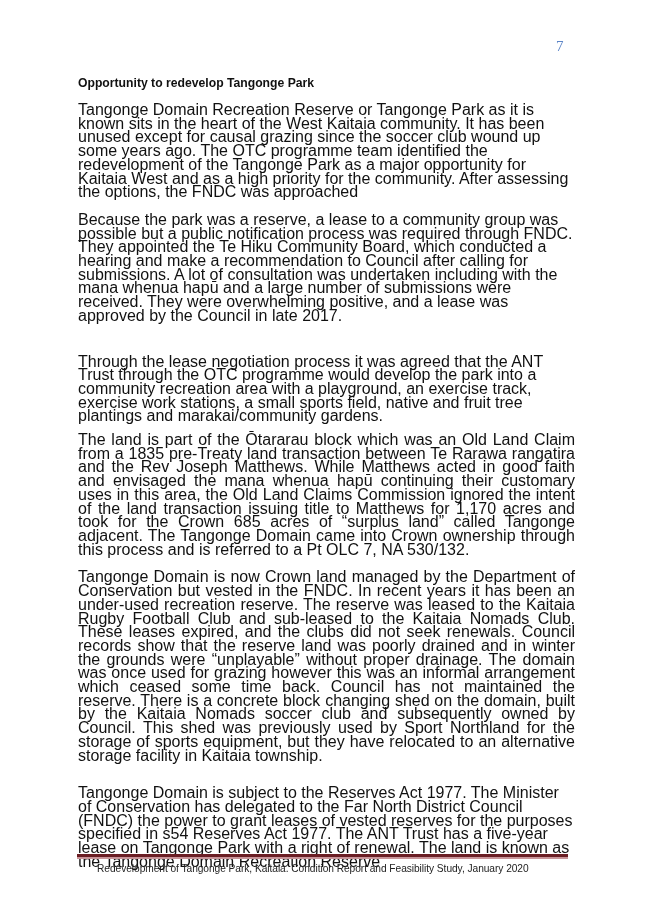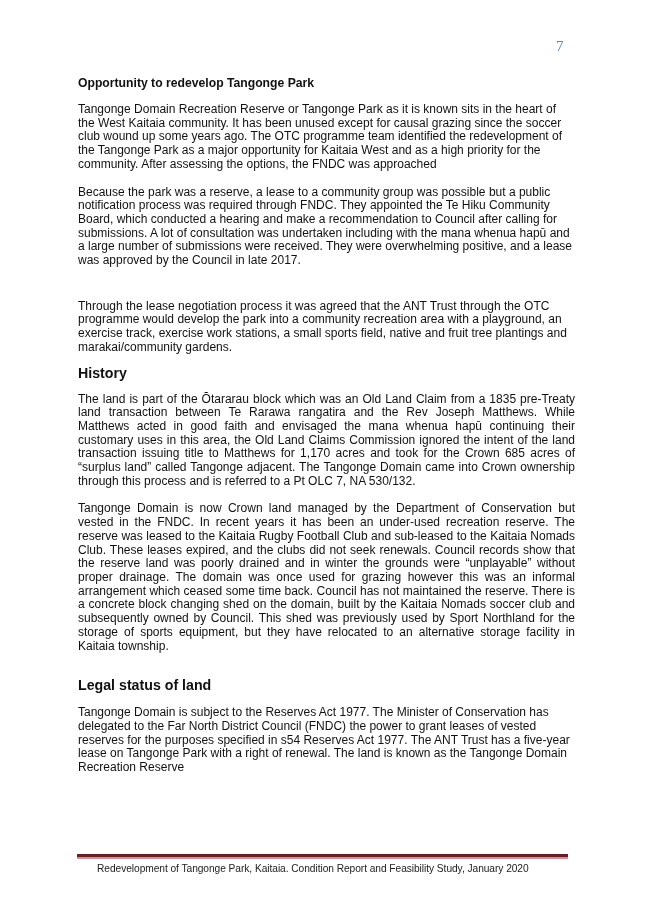--- a/index.html
+++ b/index.html
@@ -36,21 +36,21 @@
       margin: 0 0 12px 0;
     }
     .section-heading {
       font-weight: bold;
       font-size: 14.2px;
       line-height: 17px;
       margin: 0;
     }
     p {
       margin: 0;
-      font-size: 12px;
+      font-size: 16px;
       line-height: 13.7px;
     }
     p.justify {
       text-align: justify;
     }
     .footer-rule {
       position: absolute;
       left: 77px;
       top: 854px;
       width: 491px;
@@ -82,26 +82,24 @@
 <div class="page-number">7</div>
 
 <div class="content">
 
   <div class="sub-heading">Opportunity to redevelop Tangonge Park</div>
 
   <p style="margin-bottom:14px;">Tangonge Domain Recreation Reserve or Tangonge Park as it is known sits in the heart of the West Kaitaia community. It has been unused except for causal grazing since the soccer club wound up some years ago. The OTC programme team identified the redevelopment of the Tangonge Park as a major opportunity for Kaitaia West and as a high priority for the community. After assessing the options, the FNDC was approached</p>
   <p style="margin-bottom:14px;">Because the park was a reserve, a lease to a community group was possible but a public notification process  was required through FNDC.  They appointed the Te Hiku Community Board, which conducted a hearing and make a recommendation to Council after calling for submissions. A lot of consultation was undertaken including with the mana whenua hapū and a large number of submissions were received. They were overwhelming positive, and a lease was approved by the Council in late 2017.</p>
   <p style="margin-bottom:10px;margin-top:32px;">Through the lease negotiation process it was agreed that the ANT Trust through the OTC programme would develop the park into a community recreation area with a playground, an exercise track, exercise work stations, a small sports field, native and fruit tree plantings and marakai/community gardens.</p>
 
-  <div class="section-heading" style="margin-bottom:11px;">History</div>
 
   <p class="justify" style="margin-bottom:14px;">The land is part of the Ōtararau block which was an Old Land Claim from a 1835 pre-Treaty land transaction between Te Rarawa rangatira and the Rev Joseph Matthews. While Matthews acted in good faith and envisaged the mana whenua hapū continuing their customary uses in this area, the Old Land Claims Commission ignored the intent of the land transaction issuing title to Matthews for 1,170 acres and took for the Crown 685 acres of “surplus land” called Tangonge adjacent. The Tangonge Domain came into Crown ownership through this process and is referred to a Pt OLC 7, NA 530/132.</p>
   <p class="justify" style="margin-bottom:24px;">Tangonge Domain is now Crown land managed by the Department of Conservation but vested in the FNDC. In recent years it has been an under-used recreation reserve. The reserve was leased to the Kaitaia Rugby Football Club and sub-leased to the Kaitaia Nomads Club. These leases expired, and the clubs did not seek renewals. Council records show that the reserve land was poorly drained and in winter the grounds were “unplayable” without proper drainage. The domain was once used for grazing however this was an informal arrangement which ceased some time back. Council has not maintained the reserve. There is a concrete block changing shed on the domain, built by the Kaitaia Nomads soccer club and subsequently owned by Council. This shed was previously used by Sport Northland for the storage of sports equipment, but they have relocated to an alternative storage facility in Kaitaia township.</p>
 
-  <div class="section-heading" style="margin-bottom:12px;">Legal status of land</div>
 
   <p>Tangonge Domain is subject to the Reserves Act 1977. The Minister of Conservation has delegated to the Far North District Council (FNDC) the power to grant leases of vested reserves for the purposes specified in s54 Reserves Act 1977. The ANT Trust has a five-year lease on Tangonge Park with a right of renewal. The land is known as the Tangonge Domain Recreation Reserve</p>
 
 </div>
 
 <div class="footer-rule">
   <div class="dark"></div>
   <div class="light"></div>
 </div>
 

